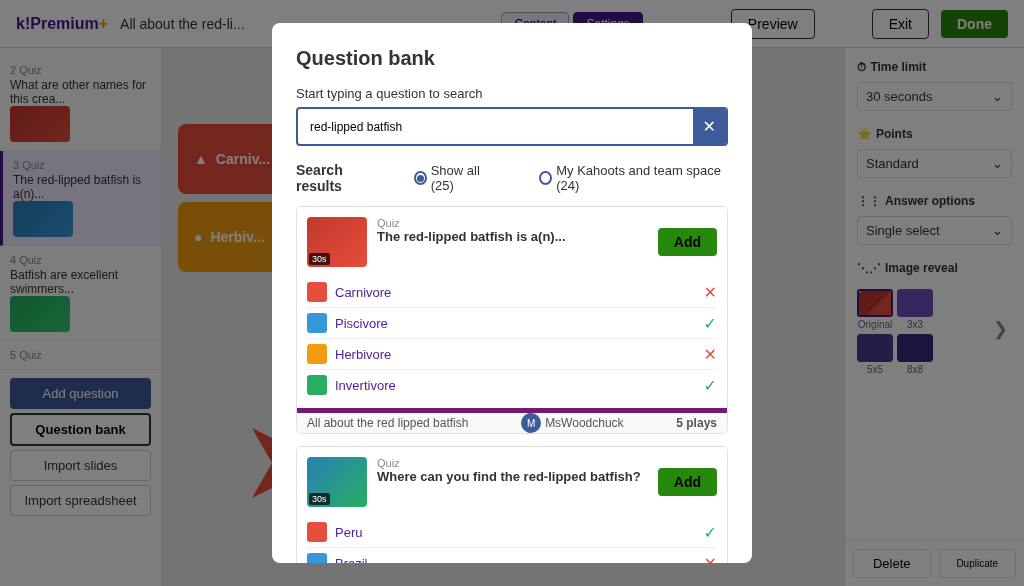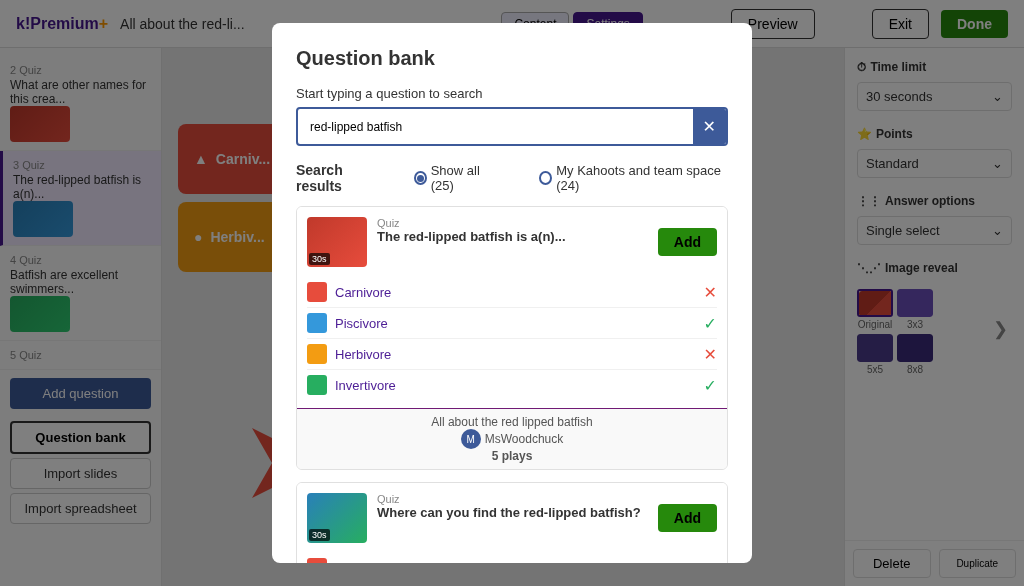--- a/index.html
+++ b/index.html
@@ -18,21 +18,21 @@
     .main { display: flex; height: calc(586px - 48px); }
 
     
     .sidebar { width: 162px; background: #fafafa; border-right: 1px solid #e0e0e0; overflow-y: auto; padding: 8px 0; }
     .sidebar-item { padding: 8px 10px; border-bottom: 1px solid #eee; cursor: pointer; }
     .sidebar-item .quiz-label { font-size: 11px; color: #888; }
     .sidebar-item .quiz-desc { font-size: 12px; color: #333; margin-top: 2px; }
     .thumb-red { background: linear-gradient(135deg, #c0392b, #e74c3c); width: 60px; height: 36px; border-radius: 4px; }
     .thumb-blue { background: linear-gradient(135deg, #2980b9, #3498db); width: 60px; height: 36px; border-radius: 4px; }
     .thumb-green { background: linear-gradient(135deg, #27ae60, #2ecc71); width: 60px; height: 36px; border-radius: 4px; }
-    .sidebar-add-btn { background: #3d5a99; color: #fff; border: none; border-radius: 4px; padding: 8px 0; width: 100%; cursor: pointer; font-size: 13px; margin: 8px 0 12px; }
+    .sidebar-add-btn { background: #3d5a99; color: #fff; border: none; border-radius: 4px; padding: 8px 0; width: 100%; cursor: pointer; font-size: 13px; margin: 8px 0 4px; }
     .sidebar-qbank-btn { background: #fff; border: 2px solid #333; border-radius: 4px; padding: 7px 0; width: 100%; cursor: pointer; font-size: 13px; font-weight: bold; margin-bottom: 4px; }
     .sidebar-import-btn { background: #fff; border: 1px solid #ccc; border-radius: 4px; padding: 7px 0; width: 100%; cursor: pointer; font-size: 13px; color: #333; margin-bottom: 4px; }
     .sidebar-actions { padding: 0 10px 8px; }
 
     
     .center { flex: 1; background: #e8e8e8; position: relative; overflow: hidden; }
     .answer-grid { display: grid; grid-template-columns: 1fr 1fr; gap: 8px; margin-top: 60px; padding: 16px; }
     .answer-card { border-radius: 8px; padding: 16px; color: #fff; font-size: 14px; font-weight: bold; display: flex; align-items: center; gap: 8px; min-height: 70px; }
     .answer-card.red { background: #e74c3c; }
     .answer-card.yellow { background: #f39c12; }
@@ -83,21 +83,21 @@
     .answer-row { display: flex; align-items: center; padding: 5px 0; border-bottom: 1px solid #f0f0f0; gap: 8px; }
     .answer-row:last-child { border-bottom: none; }
     .answer-icon { width: 20px; height: 20px; border-radius: 3px; flex-shrink: 0; }
     .icon-red { background: #e74c3c; }
     .icon-blue { background: #3498db; }
     .icon-yellow { background: #f39c12; }
     .icon-green { background: #27ae60; }
     .answer-text { flex: 1; font-size: 13px; color: #4c1d95; }
     .answer-correct { color: #27ae60; font-size: 16px; }
     .answer-wrong { color: #e74c3c; font-size: 16px; }
-    .card-footer { display: flex; align-items: center; justify-content: space-between; padding: 6px 10px; background: #f9f9f9; border-top: 1px solid #701a75; font-size: 12px; color: #555; flex-direction: column; }
+    .card-footer { display: flex; align-items: center; justify-content: space-between; padding: 0 10px; background: #f9f9f9; border-top: 5px solid #701a75; font-size: 12px; color: #555; }
     .user-badge { display: flex; align-items: center; gap: 4px; }
     .user-avatar { width: 20px; height: 20px; border-radius: 50%; background: #3d5a99; color: #fff; font-size: 10px; display: flex; align-items: center; justify-content: center; }
     .plays-count { font-weight: bold; }
 
     
     .arrow-indicator { position: absolute; bottom: 80px; left: 60px; z-index: 50; }
 
     .topbar-center { flex: 1; display: flex; justify-content: center; }
     .tab-btn { background: #eef; border: 1px solid #aaa; border-radius: 4px; padding: 4px 12px; font-size: 12px; cursor: pointer; margin: 0 2px; }
     .tab-btn.active { background: #46178f; color: #fff; border-color: #46178f; }

